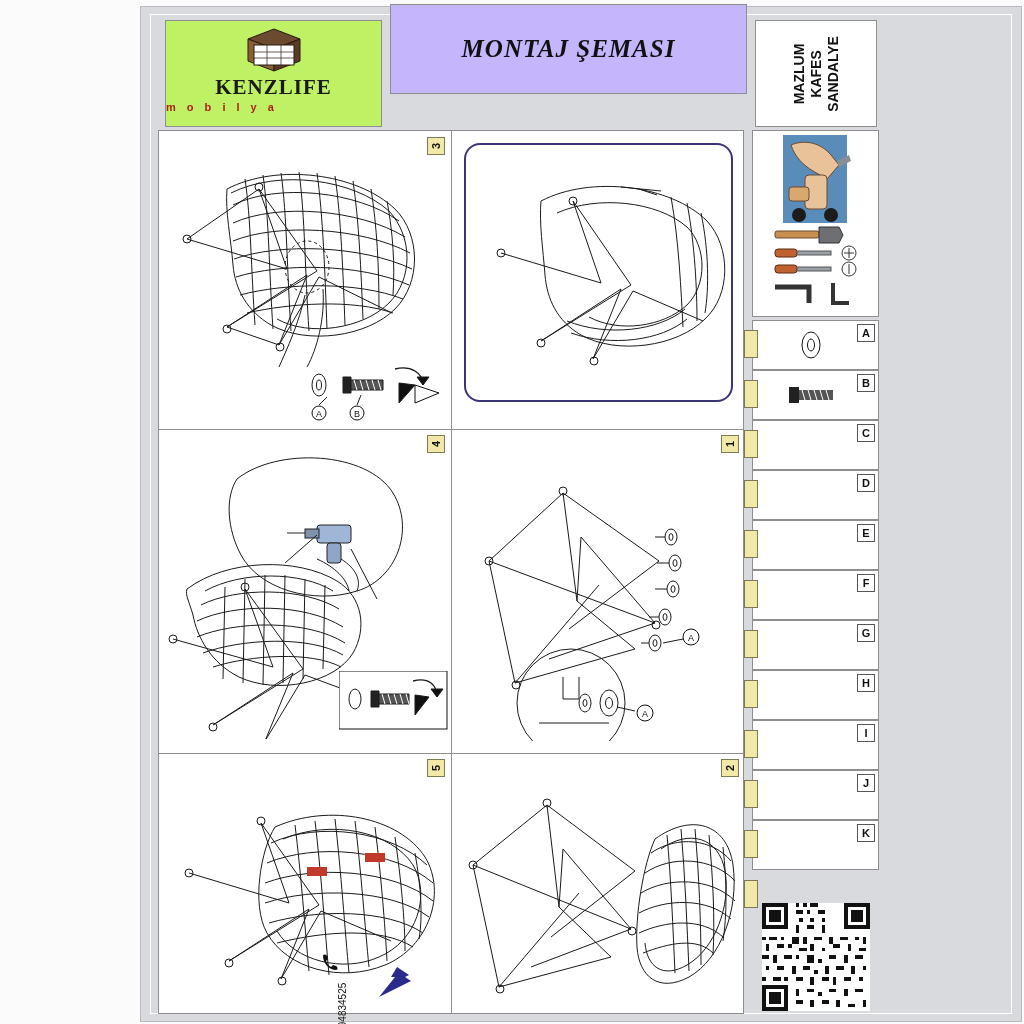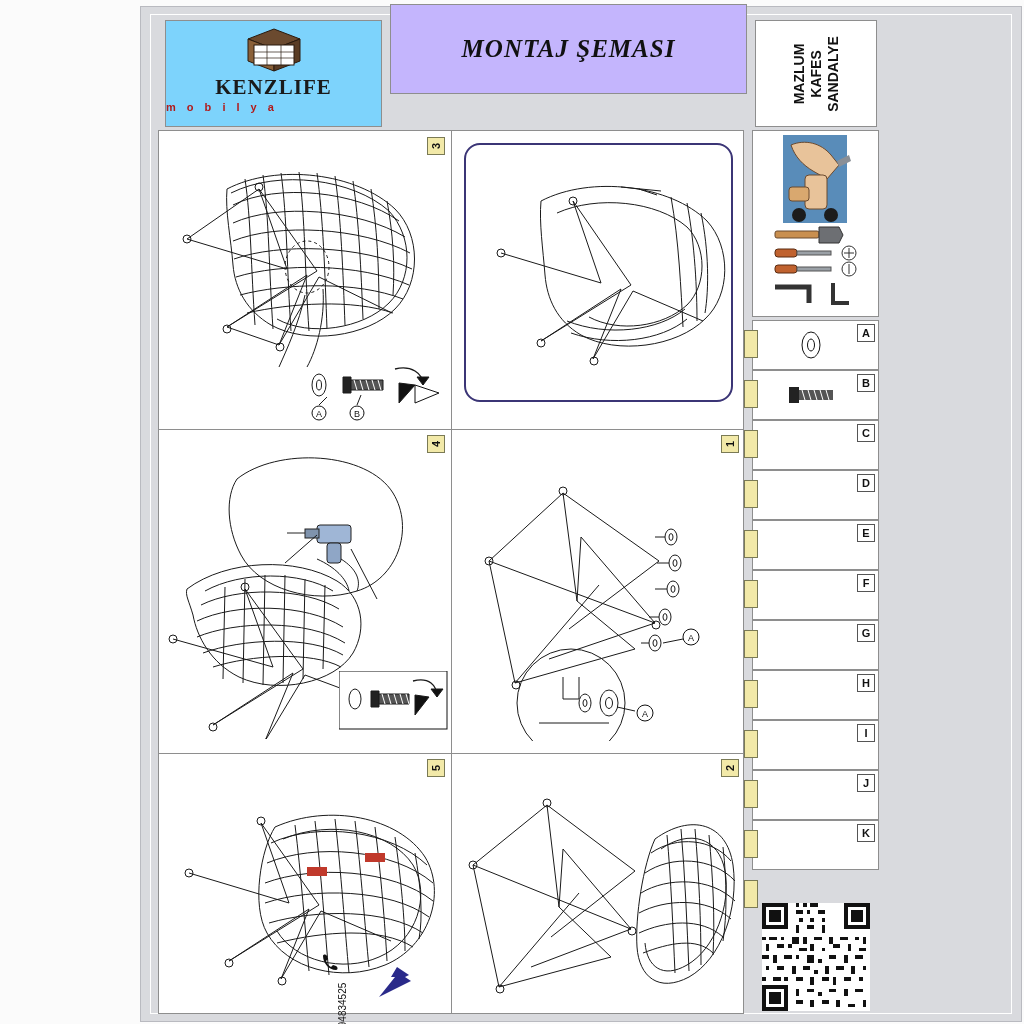--- a/index.html
+++ b/index.html
@@ -20,21 +20,21 @@
   }
   .inner-frame{
     position:absolute;left:150px;top:14px;width:860px;height:998px;
     background:#d9dade;
     border:1px solid #ffffff;
   }
 
   
   .hdr-logo{
     position:absolute;left:165px;top:20px;width:215px;height:105px;
-    background:#7dd3fc;border:1px solid #8e8e8e;
+    background:#bef264;border:1px solid #8e8e8e;
   }
   .logo-cube{
     position:absolute;left:50%;top:6px;transform:translateX(-50%);
     width:60px;height:46px;
   }
   .logo-text{
     position:absolute;left:0;right:0;top:54px;text-align:center;
     font-family:"Liberation Serif", serif;
     font-weight:bold;font-size:21px;letter-spacing:1px;color:#1a1a1a;
   }

